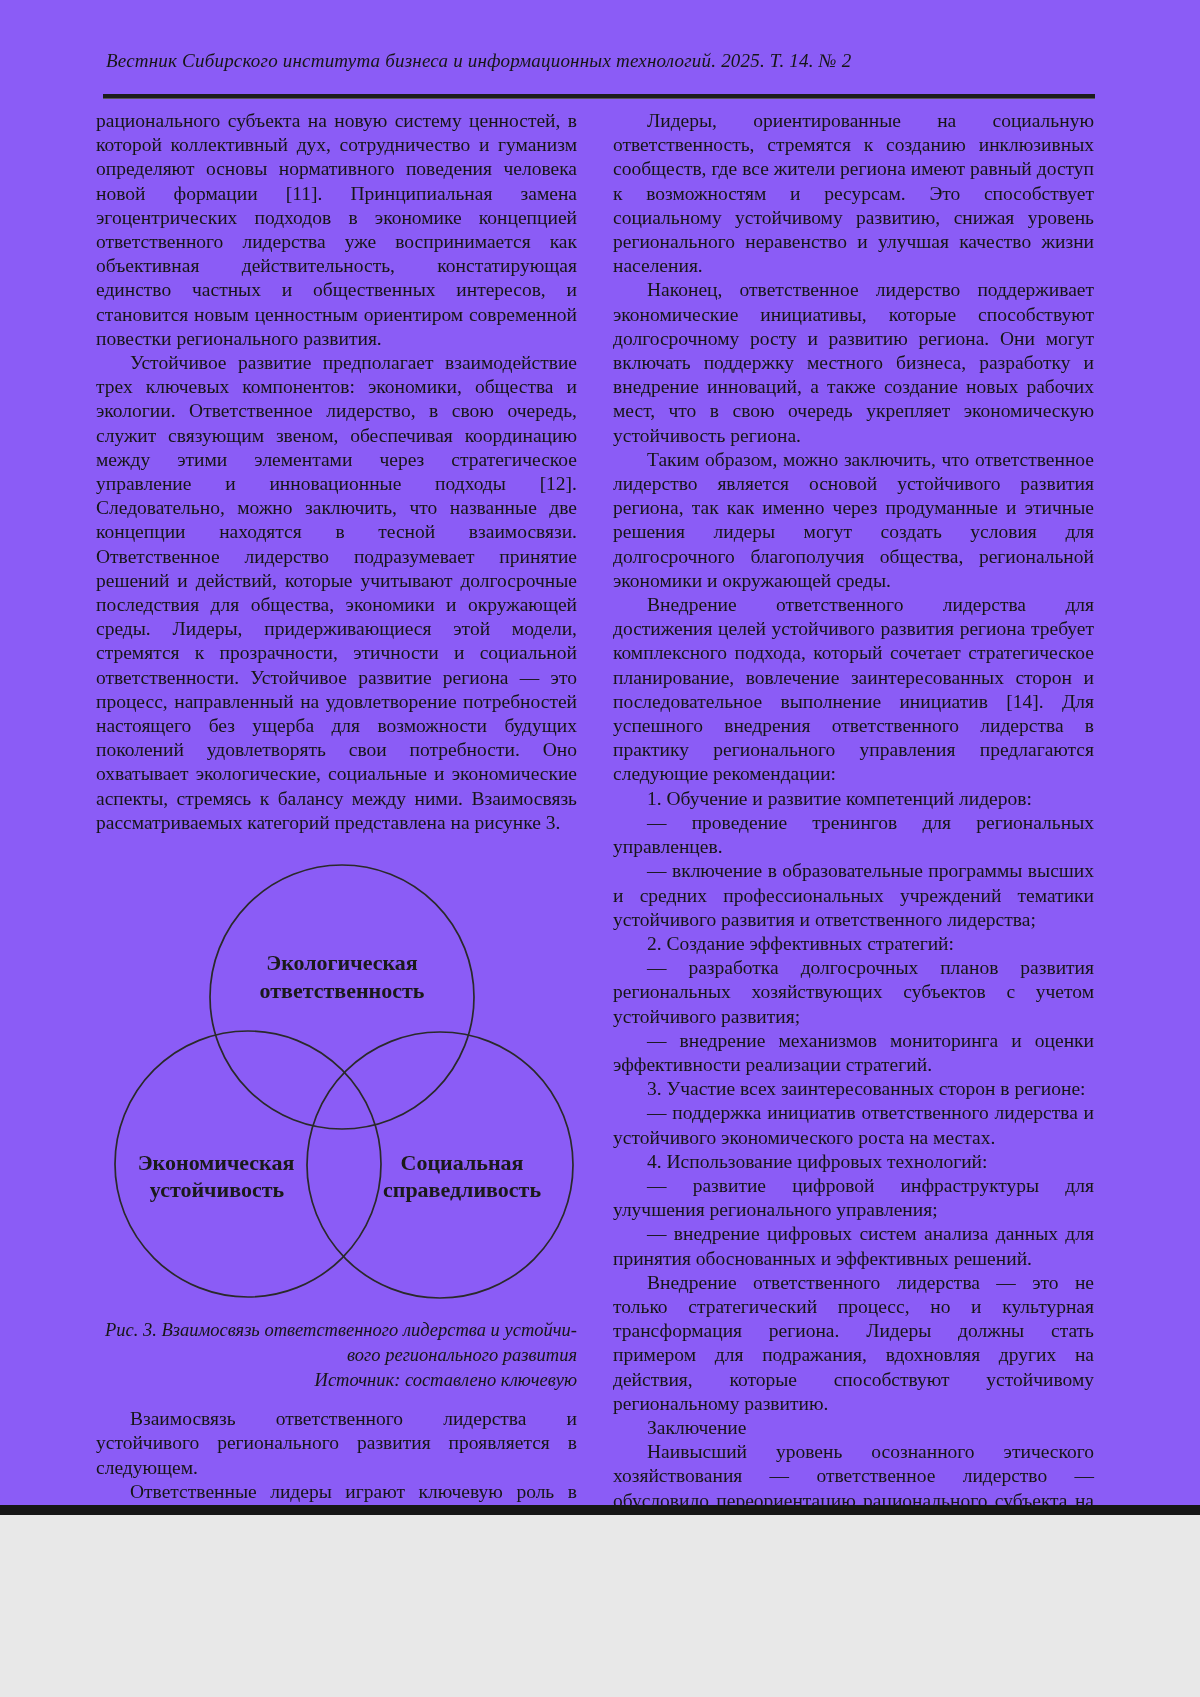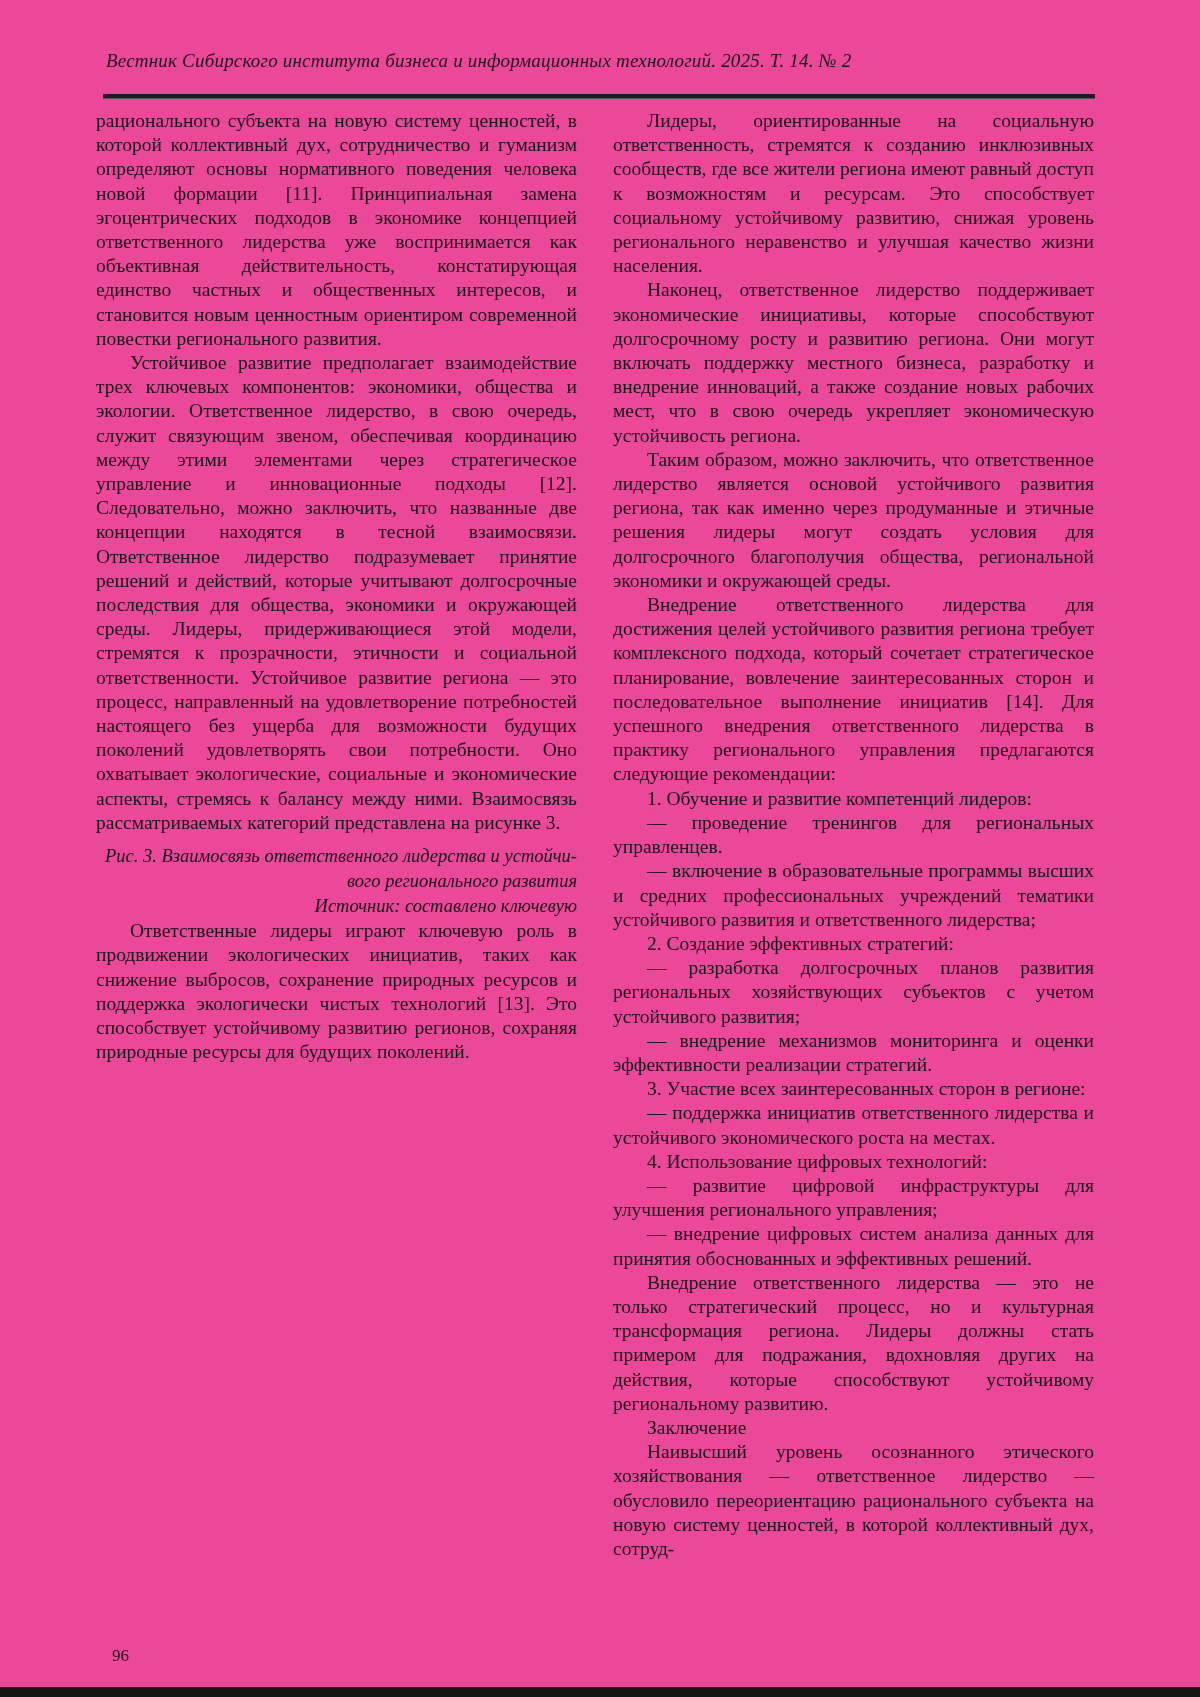--- a/index.html
+++ b/index.html
@@ -1,20 +1,20 @@
 <!DOCTYPE html>
 <html lang="ru"><head>
 <meta charset="utf-8">
 <style>
   html, body { margin: 0; padding: 0; background: #e8e8e8; }
   .page {
     position: relative;
     width: 1200px;
-    height: 1697px;
-    background: #ec4899;
+    height: 1515px;
+    background: #8b5cf6;
     color: #161616;
     font-family: "Liberation Serif", "DejaVu Serif", serif;
     overflow: hidden;
     text-decoration: underline;
   }
   .journal-header {
     position: absolute;
     left: 106px;
     top: 50px;
     width: 990px;
@@ -86,27 +86,45 @@
 <div class="page">
 
   <div class="journal-header">Вестник Сибирского института бизнеса и информационных технологий. 2025. Т. 14. № 2</div>
 
   <div class="header-rule"></div>
 
   <div class="col col-left">
     <p class="noindent">рационального субъекта на новую систему ценностей, в которой коллективный дух, сотрудничество и гуманизм определяют основы нормативного поведения человека новой формации [11]. Принципиальная замена эгоцентрических подходов в экономике концепцией ответственного лидерства уже воспринимается как объективная действительность, констатирующая единство частных и общественных интересов, и становится новым ценностным ориентиром современной повестки регионального развития.</p>
     <p>Устойчивое развитие предполагает взаимодействие трех ключевых компонентов: экономики, общества и экологии. Ответственное лидерство, в свою очередь, служит связующим звеном, обеспечивая координацию между этими элементами через стратегическое управление и инновационные подходы [12]. Следовательно, можно заключить, что названные две концепции находятся в тесной взаимосвязи. Ответственное лидерство подразумевает принятие решений и действий, которые учитывают долгосрочные последствия для общества, экономики и окружающей среды. Лидеры, придерживающиеся этой модели, стремятся к прозрачности, этичности и социальной ответственности. Устойчивое развитие региона — это процесс, направленный на удовлетворение потребностей настоящего без ущерба для возможности будущих поколений удовлетворять свои потребности. Оно охватывает экологические, социальные и экономические аспекты, стремясь к балансу между ними. Взаимосвязь рассматриваемых категорий представлена на рисунке 3.</p>
 
+    <div class="venn-figure">
+      <svg width="481" height="446" viewBox="0 0 481 446" xmlns="http://www.w3.org/2000/svg">
+        <g fill="none" stroke="#2a2a2a" stroke-width="1.7">
+          <circle cx="246" cy="134" r="132"></circle>
+          <circle cx="152" cy="301" r="133"></circle>
+          <circle cx="344" cy="302" r="133"></circle>
+        </g>
+        <g text-anchor="middle" class="venn-label">
+          <text x="246" y="107" class="venn-label">Экологическая</text>
+          <text x="246" y="135" class="venn-label">ответственность</text>
+          <text x="120" y="307" class="venn-label">Экономическая</text>
+          <text x="121" y="334" class="venn-label">устойчивость</text>
+          <text x="366" y="307" class="venn-label">Социальная</text>
+          <text x="366" y="334" class="venn-label">справедливость</text>
+        </g>
+      </svg>
+    </div>
 
     <div class="figure-caption">
       <div>Рис. 3. Взаимосвязь ответственного лидерства и устойчи-</div>
       <div>вого регионального развития</div>
       <div>Источник: составлено ключевую</div>
     </div>
 
+    <p class="after-figure">Взаимосвязь ответственного лидерства и устойчивого регионального развития проявляется в следующем.</p>
     <p>Ответственные лидеры играют ключевую роль в продвижении экологических инициатив, таких как снижение выбросов, сохранение природных ресурсов и поддержка экологически чистых технологий [13]. Это способствует устойчивому развитию регионов, сохраняя природные ресурсы для будущих поколений.</p>
   </div>
 
   <div class="col col-right">
     <p>Лидеры, ориентированные на социальную ответственность, стремятся к созданию инклюзивных сообществ, где все жители региона имеют равный доступ к возможностям и ресурсам. Это способствует социальному устойчивому развитию, снижая уровень регионального неравенство и улучшая качество жизни населения.</p>
     <p>Наконец, ответственное лидерство поддерживает экономические инициативы, которые способствуют долгосрочному росту и развитию региона. Они могут включать поддержку местного бизнеса, разработку и внедрение инноваций, а также создание новых рабочих мест, что в свою очередь укрепляет экономическую устойчивость региона.</p>
     <p>Таким образом, можно заключить, что ответственное лидерство является основой устойчивого развития региона, так как именно через продуманные и этичные решения лидеры могут создать условия для долгосрочного благополучия общества, региональной экономики и окружающей среды.</p>
     <p>Внедрение ответственного лидерства для достижения целей устойчивого развития региона требует комплексного подхода, который сочетает стратегическое планирование, вовлечение заинтересованных сторон и последовательное выполнение инициатив [14]. Для успешного внедрения ответственного лидерства в практику регионального управления предлагаются следующие рекомендации:</p>
     <p>1. Обучение и развитие компетенций лидеров:</p>
     <p>— проведение тренингов для региональных управленцев.</p>

